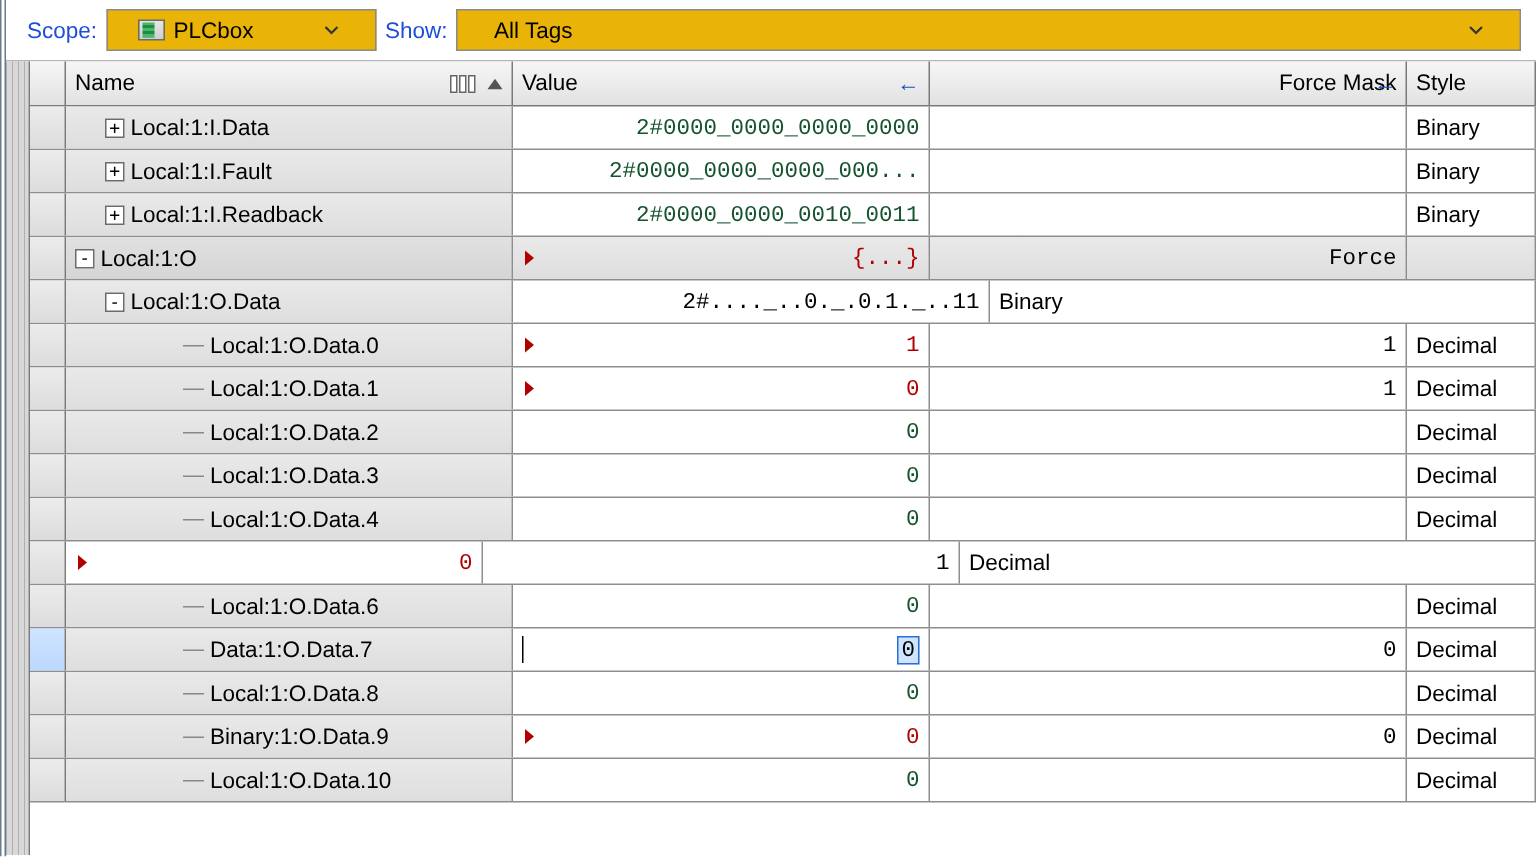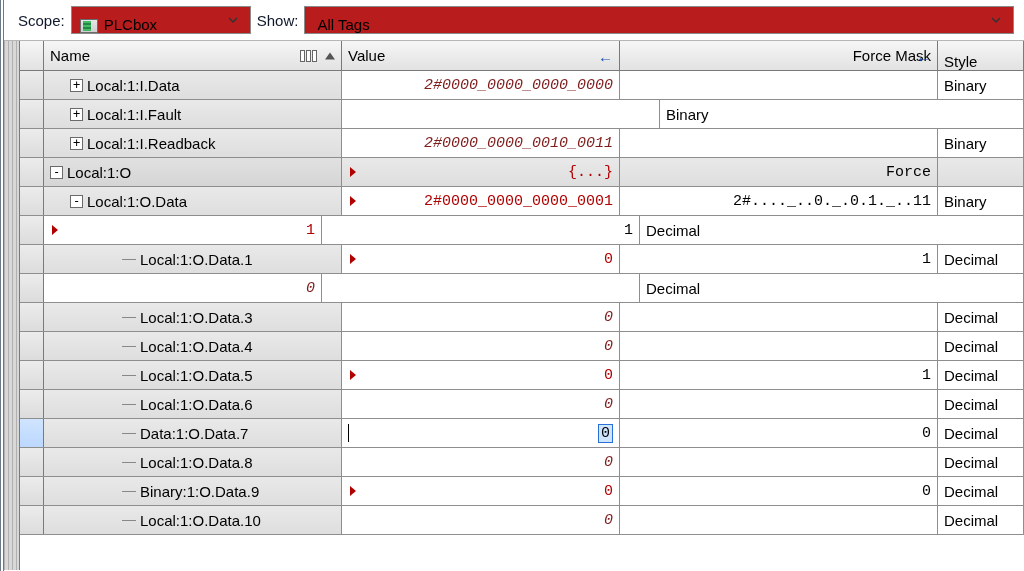--- a/index.html
+++ b/index.html
@@ -17,27 +17,27 @@
     background: #fff;
   }
   .filterbar {
     display: flex;
     align-items: center;
     gap: 6px;
     padding: 6px 10px 6px 14px;
     border-bottom: 1px solid #b6b6b6;
     background: #fff;
   }
-  .lbl { color: #0f172a; }
+  .lbl { color: #1d4ed8; }
   .combo {
-    display: flex; align-items: flex-end;
+    display: flex; align-items: center;
     border: 1px solid #8a8a8a;
-    background: #b91c1c;
+    background: #eab308;
     height: 28px;
-    padding: 0 8px;
+    padding: 0 20px;
   }
   .combo .combo-text { flex: 1; padding: 0 4px; }
   .scope-combo { width: 180px; }
   .show-combo { flex: 1; gap: 24px; }
   .combo .chev {
     width: 18px; height: 100%;
     display: flex; align-items: center; justify-content: center;
     color: #444;
   }
   .chev svg { width: 10px; height: 10px; }
@@ -85,21 +85,21 @@
     display: flex; align-items: center;
     border-right: 1px solid #7a7a7a;
     padding: 0 6px;
     position: relative;
     user-select: none;
   }
   .col-gutter { width: 24px; border-right: 1px solid #7a7a7a; background: linear-gradient(#f6f6f6,#e2e2e2); }
   .col-name { width: 298px; }
   .col-value { width: 278px; }
   .col-force { width: 318px; justify-content: flex-end; }
-  .col-style { flex: 1; align-items: flex-end; }
+  .col-style { flex: 1; }
   .hdr .back-arrow {
     position: absolute; right: 6px; top: 50%; transform: translateY(-50%);
     color: #1a4fb0; font-weight: bold;
   }
   .hdr .sort-tri {
     position: absolute; right: 6px; top: 50%;
     width: 0; height: 0;
     border-left: 5px solid transparent;
     border-right: 5px solid transparent;
     border-bottom: 7px solid #555;
@@ -177,21 +177,21 @@
     margin-right: 4px;
   }
   .marker .tri {
     width: 0; height: 0;
     border-top: 5px solid transparent;
     border-bottom: 5px solid transparent;
     border-left: 6px solid #b00000;
   }
   .value-txt { }
   .red { color: #b00000; }
-  .blk { color: #7f1d1d; font-style: italic; }
+  .blk { color: #14532d; }
   .sel-val {
     background: #cfe4ff;
     border: 1px solid #2a6fd6;
     padding: 0 2px;
     color: #000;
   }
   .cursor {
     display: inline-block;
     width: 1px; height: 18px;
     background: #000;
@@ -274,20 +274,24 @@
             </div>
           </div>
           <div class="row">
             <div class="gutter"></div>
             <div class="cell name">
               <span class="tree indent1">
                 <span class="exp">+</span>
                 <span>Local:1:I.Fault</span>
               </span>
             </div>
+            <div class="cell value" style="justify-content: space-between;">
+              <span class="marker"></span>
+              <span class="value-txt blk">2#0000_0000_0000_000...</span>
+            </div>
             <div class="cell force">
               <span></span>
             </div>
             <div class="cell style">
               <span>Binary</span>
             </div>
           </div>
           <div class="row">
             <div class="gutter"></div>
             <div class="cell name">
@@ -329,213 +333,213 @@
             </div>
           </div>
           <div class="row">
             <div class="gutter"></div>
             <div class="cell name">
               <span class="tree indent1">
                 <span class="exp">-</span>
                 <span>Local:1:O.Data</span>
               </span>
             </div>
+            <div class="cell force">
+              <span>2#...._..0._.0.1._..11</span>
+            </div>
+            <div class="cell style">
+              <span>Binary</span>
+            </div>
+          </div>
+          <div class="row">
+            <div class="gutter"></div>
+            <div class="cell name">
+              <span class="tree indent3">
+                <span class="twig"></span>
+                <span>Local:1:O.Data.0</span>
+              </span>
+            </div>
             <div class="cell value" style="justify-content: space-between;">
               <span class="marker">
                 <span class="tri"></span>
               </span>
-              <span class="value-txt red">2#0000_0000_0000_0001</span>
-            </div>
-            <div class="cell force">
-              <span>2#...._..0._.0.1._..11</span>
-            </div>
-            <div class="cell style">
-              <span>Binary</span>
-            </div>
-          </div>
-          <div class="row">
-            <div class="gutter"></div>
+              <span class="value-txt red">1</span>
+            </div>
+            <div class="cell force">
+              <span>1</span>
+            </div>
+            <div class="cell style">
+              <span>Decimal</span>
+            </div>
+          </div>
+          <div class="row">
+            <div class="gutter"></div>
+            <div class="cell name">
+              <span class="tree indent3">
+                <span class="twig"></span>
+                <span>Local:1:O.Data.1</span>
+              </span>
+            </div>
             <div class="cell value" style="justify-content: space-between;">
               <span class="marker">
                 <span class="tri"></span>
               </span>
-              <span class="value-txt red">1</span>
+              <span class="value-txt red">0</span>
             </div>
             <div class="cell force">
               <span>1</span>
             </div>
             <div class="cell style">
               <span>Decimal</span>
             </div>
           </div>
           <div class="row">
             <div class="gutter"></div>
             <div class="cell name">
               <span class="tree indent3">
                 <span class="twig"></span>
-                <span>Local:1:O.Data.1</span>
-              </span>
-            </div>
+                <span>Local:1:O.Data.2</span>
+              </span>
+            </div>
+            <div class="cell value" style="justify-content: space-between;">
+              <span class="marker"></span>
+              <span class="value-txt blk">0</span>
+            </div>
+            <div class="cell force">
+              <span></span>
+            </div>
+            <div class="cell style">
+              <span>Decimal</span>
+            </div>
+          </div>
+          <div class="row">
+            <div class="gutter"></div>
+            <div class="cell name">
+              <span class="tree indent3">
+                <span class="twig"></span>
+                <span>Local:1:O.Data.3</span>
+              </span>
+            </div>
+            <div class="cell value" style="justify-content: space-between;">
+              <span class="marker"></span>
+              <span class="value-txt blk">0</span>
+            </div>
+            <div class="cell force">
+              <span></span>
+            </div>
+            <div class="cell style">
+              <span>Decimal</span>
+            </div>
+          </div>
+          <div class="row">
+            <div class="gutter"></div>
+            <div class="cell name">
+              <span class="tree indent3">
+                <span class="twig"></span>
+                <span>Local:1:O.Data.4</span>
+              </span>
+            </div>
+            <div class="cell value" style="justify-content: space-between;">
+              <span class="marker"></span>
+              <span class="value-txt blk">0</span>
+            </div>
+            <div class="cell force">
+              <span></span>
+            </div>
+            <div class="cell style">
+              <span>Decimal</span>
+            </div>
+          </div>
+          <div class="row">
+            <div class="gutter"></div>
             <div class="cell value" style="justify-content: space-between;">
               <span class="marker">
                 <span class="tri"></span>
               </span>
               <span class="value-txt red">0</span>
             </div>
             <div class="cell force">
               <span>1</span>
             </div>
             <div class="cell style">
               <span>Decimal</span>
             </div>
           </div>
           <div class="row">
             <div class="gutter"></div>
+            <div class="cell name">
+              <span class="tree indent3">
+                <span class="twig"></span>
+                <span>Local:1:O.Data.6</span>
+              </span>
+            </div>
             <div class="cell value" style="justify-content: space-between;">
               <span class="marker"></span>
               <span class="value-txt blk">0</span>
             </div>
             <div class="cell force">
               <span></span>
             </div>
             <div class="cell style">
               <span>Decimal</span>
             </div>
           </div>
           <div class="row">
-            <div class="gutter"></div>
-            <div class="cell name">
-              <span class="tree indent3">
-                <span class="twig"></span>
-                <span>Local:1:O.Data.3</span>
+            <div class="gutter sel"></div>
+            <div class="cell name">
+              <span class="tree indent3">
+                <span class="twig"></span>
+                <span>Data:1:O.Data.7</span>
+              </span>
+            </div>
+            <div class="cell value" style="justify-content: space-between;">
+              <span class="cursor"></span>
+              <span class="sel-val">0</span>
+            </div>
+            <div class="cell force">
+              <span>0</span>
+            </div>
+            <div class="cell style">
+              <span>Decimal</span>
+            </div>
+          </div>
+          <div class="row">
+            <div class="gutter"></div>
+            <div class="cell name">
+              <span class="tree indent3">
+                <span class="twig"></span>
+                <span>Local:1:O.Data.8</span>
               </span>
             </div>
             <div class="cell value" style="justify-content: space-between;">
               <span class="marker"></span>
               <span class="value-txt blk">0</span>
             </div>
             <div class="cell force">
               <span></span>
             </div>
             <div class="cell style">
               <span>Decimal</span>
             </div>
           </div>
           <div class="row">
             <div class="gutter"></div>
             <div class="cell name">
               <span class="tree indent3">
                 <span class="twig"></span>
-                <span>Local:1:O.Data.4</span>
-              </span>
-            </div>
-            <div class="cell value" style="justify-content: space-between;">
-              <span class="marker"></span>
-              <span class="value-txt blk">0</span>
-            </div>
-            <div class="cell force">
-              <span></span>
-            </div>
-            <div class="cell style">
-              <span>Decimal</span>
-            </div>
-          </div>
-          <div class="row">
-            <div class="gutter"></div>
-            <div class="cell name">
-              <span class="tree indent3">
-                <span class="twig"></span>
-                <span>Local:1:O.Data.5</span>
+                <span>Binary:1:O.Data.9</span>
               </span>
             </div>
             <div class="cell value" style="justify-content: space-between;">
               <span class="marker">
                 <span class="tri"></span>
               </span>
               <span class="value-txt red">0</span>
             </div>
             <div class="cell force">
-              <span>1</span>
-            </div>
-            <div class="cell style">
-              <span>Decimal</span>
-            </div>
-          </div>
-          <div class="row">
-            <div class="gutter"></div>
-            <div class="cell name">
-              <span class="tree indent3">
-                <span class="twig"></span>
-                <span>Local:1:O.Data.6</span>
-              </span>
-            </div>
-            <div class="cell value" style="justify-content: space-between;">
-              <span class="marker"></span>
-              <span class="value-txt blk">0</span>
-            </div>
-            <div class="cell force">
-              <span></span>
-            </div>
-            <div class="cell style">
-              <span>Decimal</span>
-            </div>
-          </div>
-          <div class="row">
-            <div class="gutter sel"></div>
-            <div class="cell name">
-              <span class="tree indent3">
-                <span class="twig"></span>
-                <span>Data:1:O.Data.7</span>
-              </span>
-            </div>
-            <div class="cell value" style="justify-content: space-between;">
-              <span class="cursor"></span>
-              <span class="sel-val">0</span>
-            </div>
-            <div class="cell force">
-              <span>0</span>
-            </div>
-            <div class="cell style">
-              <span>Decimal</span>
-            </div>
-          </div>
-          <div class="row">
-            <div class="gutter"></div>
-            <div class="cell name">
-              <span class="tree indent3">
-                <span class="twig"></span>
-                <span>Local:1:O.Data.8</span>
-              </span>
-            </div>
-            <div class="cell value" style="justify-content: space-between;">
-              <span class="marker"></span>
-              <span class="value-txt blk">0</span>
-            </div>
-            <div class="cell force">
-              <span></span>
-            </div>
-            <div class="cell style">
-              <span>Decimal</span>
-            </div>
-          </div>
-          <div class="row">
-            <div class="gutter"></div>
-            <div class="cell name">
-              <span class="tree indent3">
-                <span class="twig"></span>
-                <span>Binary:1:O.Data.9</span>
-              </span>
-            </div>
-            <div class="cell value" style="justify-content: space-between;">
-              <span class="marker">
-                <span class="tri"></span>
-              </span>
-              <span class="value-txt red">0</span>
-            </div>
-            <div class="cell force">
               <span>0</span>
             </div>
             <div class="cell style">
               <span>Decimal</span>
             </div>
           </div>
           <div class="row">
             <div class="gutter"></div>
             <div class="cell name">
               <span class="tree indent3">

